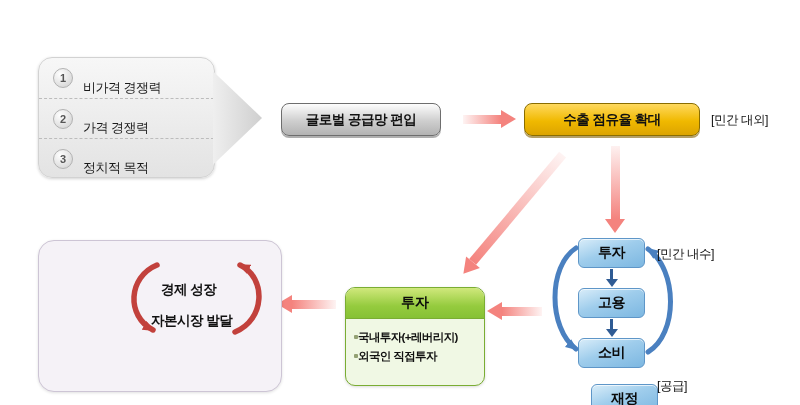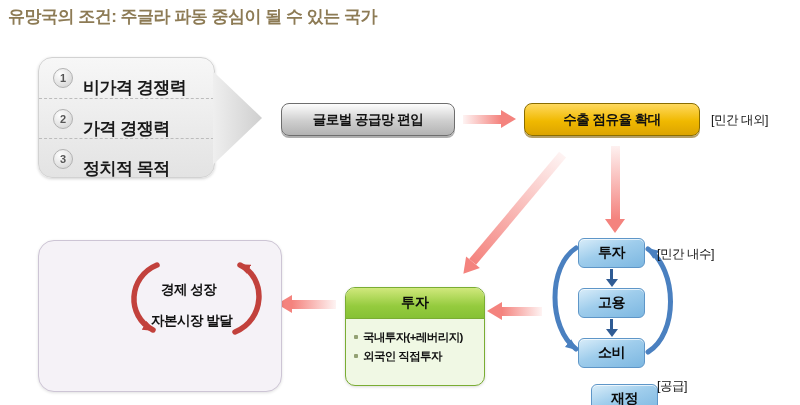--- a/index.html
+++ b/index.html
@@ -10,30 +10,30 @@
 
   
   .cond-box { position:absolute; left:38px; top:57px; width:177px; height:121px;
     background:linear-gradient(#f7f7f7,#e3e3e3); border:1px solid #d2d2d2; border-radius:14px;
     box-shadow:0 1px 3px rgba(0,0,0,.18); overflow:hidden; }
   .cond-row { height:40px; display:flex; align-items:center; padding-left:14px; gap:10px; }
   .cond-row + .cond-row { border-top:1px dashed #bcbcbc; }
   .num-circle { width:20px; height:20px; border-radius:50%; border:1px solid #b2b2b2;
     background:radial-gradient(circle at 35% 30%, #ffffff, #dddddd 70%, #c8c8c8);
     font-size:11px; font-weight:700; color:#555; display:flex; align-items:center; justify-content:center; }
-  .cond-label { font-size:17px; font-weight:700; color:#1a1a1a; letter-spacing:-0.5px;margin-top:19px; }
+  .cond-label { font-size:13px; font-weight:400; color:#1a1a1a; letter-spacing:-0.5px;margin-top:19px; }
 
   .chevron { position:absolute; left:213px; top:66px; width:49px; height:104px;
     background:linear-gradient(to right,#efefef,#cfcfcf);
     clip-path:polygon(0 5%, 100% 50%, 0 95%); }
 
   
   .pill { position:absolute; height:33px; border-radius:8px; display:flex; align-items:center; justify-content:center;
     font-size:13.5px; font-weight:700; color:#111; letter-spacing:-0.5px; }
-  .supply-box { left:281px; top:103px; width:174px;
+  .supply-box { left:281px; top:103px; width:160px;
     background:linear-gradient(#fdfdfd,#cecece 55%,#b3b3b3); border:1px solid #6e6e6e;
     box-shadow:0 2px 0 rgba(110,110,110,.55); }
   .export-box { left:524px; top:103px; width:176px;
     background:linear-gradient(#ffd95e,#f0b900 55%,#dca400); border:1px solid #8a6d00;
     box-shadow:0 2px 0 rgba(130,95,0,.6); }
 
   .bracket-label { position:absolute; font-size:12.5px; font-weight:400; color:#111; letter-spacing:-0.5px; }
   .lbl-ext { left:711px; top:112px; }
   .lbl-dom { left:657px; top:246px; }
   .lbl-sup { left:657px; top:378px; }
@@ -60,39 +60,38 @@
   .blue-conn .tri { width:0; height:0; border-left:6px solid transparent; border-right:6px solid transparent; border-top:8px solid #2f5b94; }
 
   .overlay-svg { position:absolute; }
 
   
   .inv-box { position:absolute; left:345px; top:287px; width:140px; height:99px; border-radius:10px;
     border:1px solid #7aad33; overflow:hidden; background:#f0f8e4; box-shadow:0 1px 3px rgba(0,0,0,.15); }
   .inv-head { height:31px; background:linear-gradient(#d0e87c,#95cb3e 60%,#86c135); border-bottom:1px solid #7aad33;
     display:flex; align-items:center; justify-content:center; font-size:14px; font-weight:700; color:#0a0a0a; }
   .inv-body { padding:9px 6px 0 8px; }
-  .inv-bullet { display:flex; align-items:center; gap:5px; font-size:11.5px; font-weight:700; color:#111; letter-spacing:-0.6px; line-height:1.65; }
+  .inv-bullet { display:flex; align-items:center; font-size:11.5px; font-weight:700; color:#111; letter-spacing:-0.6px; line-height:1.65; }
   .inv-bullet .dot { width:4px; height:4px; border-radius:1px; background:#93a173; flex:0 0 auto; }
 
   
   .cycle-box { position:absolute; left:38px; top:240px; width:244px; height:152px; border-radius:16px;
     background:#f5f2f7; border:1px solid #cdc5d5; box-shadow:0 1px 3px rgba(0,0,0,.12); }
   .side-label { position:absolute; left:8px; top:51px; width:96px; text-align:center;
     font-size:13.5px; font-weight:700; color:#111; line-height:1.5; letter-spacing:-0.5px; }
   .cyc-text { position:absolute; font-size:13.5px; font-weight:700; color:#111; letter-spacing:-0.5px; }
   .cyc-top { left:122px; top:40px; }
   .cyc-bottom { left:112px; top:71px; }
   .cyc-note { position:absolute; left:90px; top:104px; font-size:11.5px; font-weight:600; color:#111; letter-spacing:-0.6px; }
 </style>
 </head>
 <body>
 
 <div id="canvas">
 
-  <div class="title">유망국의 조건: 주글라 파동 중심이 될 수 있는 국가</div>
 
   <div class="cond-box">
     <div class="cond-row">
       <span class="num-circle">1</span>
       <span class="cond-label">비가격 경쟁력</span>
     </div>
     <div class="cond-row">
       <span class="num-circle">2</span>
       <span class="cond-label">가격 경쟁력</span>
     </div>

